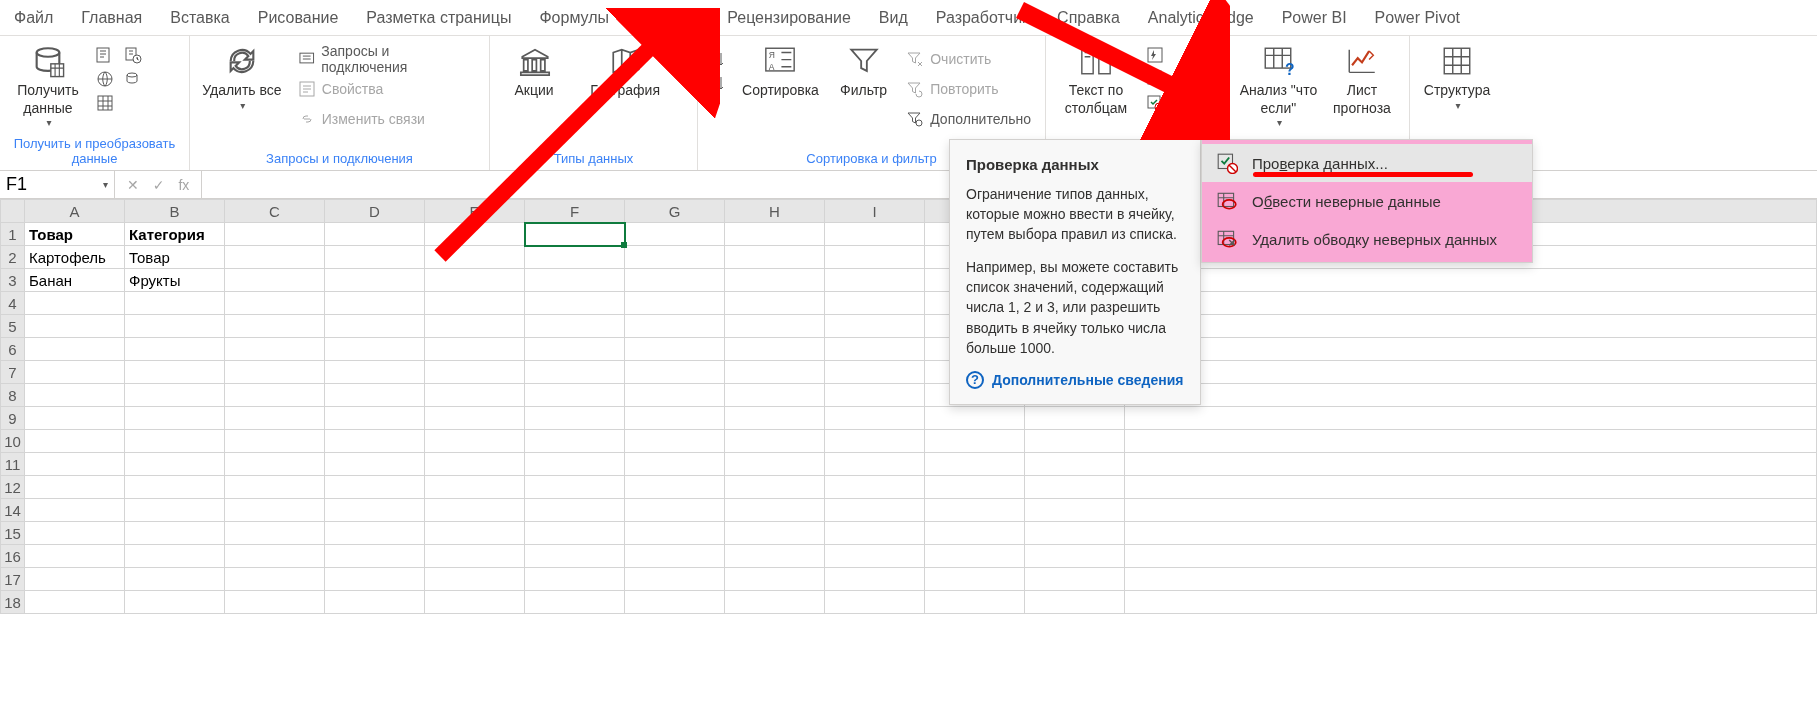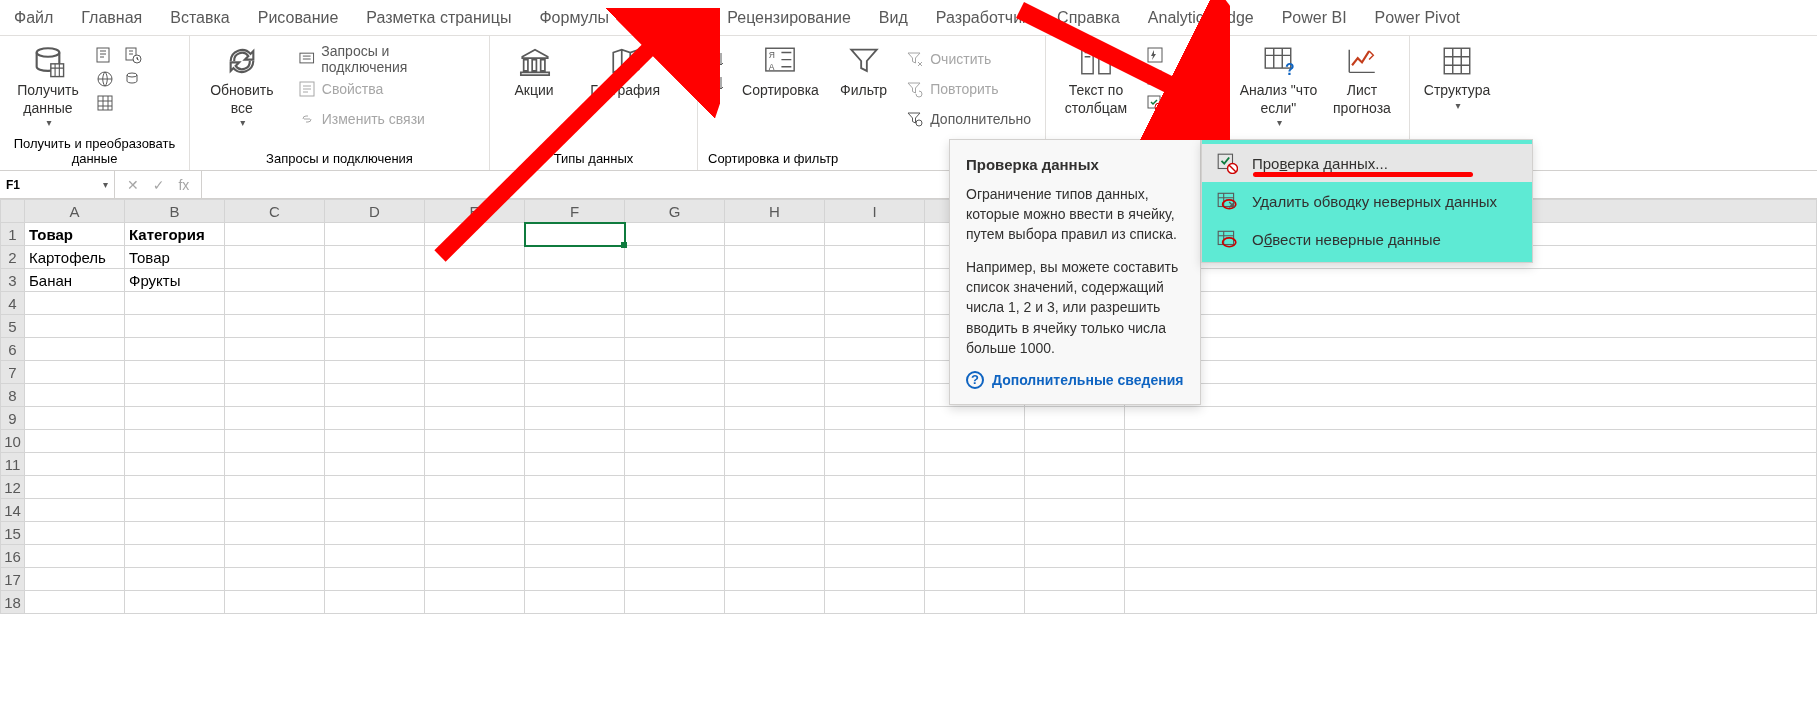--- a/index.html
+++ b/index.html
@@ -62,21 +62,21 @@
     justify-content: space-between;
   }
   .ribbon-group-content {
     display: flex;
     align-items: flex-start;
     gap: 10px;
     flex: 1;
   }
   .ribbon-group-label {
     font-size: 13px;
-    color: #000000;
+    color: #3b82f6;
     text-align: center;
     padding: 4px 0 4px 0;
   }
   .ribbon-btn-large {
     display: flex;
     flex-direction: column;
     align-items: center;
     justify-content: flex-start;
     width: 76px;
     cursor: pointer;
@@ -138,23 +138,22 @@
     display: flex;
     align-items: center;
     padding-left: 6px;
     position: relative;
     background: #fff;
   }
   .name-box input {
     border: none;
     outline: none;
     width: 80px;
-    font-size: 12px;
+    font-size: 18px;
     background: transparent;
-    font-weight: bold;
   }
   .name-box .nb-drop {
     position: absolute;
     right: 6px;
     font-size: 10px;
     color: #595959;
   }
   .formula-btns {
     display: flex;
     align-items: center;
@@ -263,21 +262,21 @@
     justify-content: center;
     font-size: 13px;
     font-weight: bold;
   }
 
   .dropdown-menu {
     position: absolute;
     left: 1201px;
     top: 139px;
     width: 332px;
-    background: #5eead4;
+    background: #f9a8d4;
     border: 1px solid #d2d0ce;
     box-shadow: 0 4px 10px rgba(0,0,0,.15);
     z-index: 20;
     padding: 4px 0;
   }
   .dropdown-menu .dd-item {
     display: flex;
     align-items: center;
     gap: 14px;
     padding: 8px 14px;
@@ -372,21 +371,21 @@
     </div>
     <div class="ribbon-group-label">Получить и преобразовать данные</div>
   </div>
 
   <div class="ribbon-group" style="width:300px">
     <div class="ribbon-group-content">
       <div class="ribbon-btn-large" style="width:86px">
         <svg class="icon-large" viewBox="0 0 24 24">
             <path d="M4 12a8 8 0 0 1 14-5l2-2v6h-6l2.5-2.5A5.5 5.5 0 0 0 6.5 12M20 12a8 8 0 0 1-14 5l-2 2v-6h6l-2.5 2.5A5.5 5.5 0 0 0 17.5 12" fill="none" stroke="#595959" stroke-width="1.5"></path>
           </svg>
-        <span>Обновить все</span>
+        <span>Удалить все</span>
         <span class="dropdown-arrow">▾</span>
       </div>
       <div class="stack-v">
         <div class="ribbon-btn-small">
           <svg class="icon-small" viewBox="0 0 18 18">
               <rect x="2" y="3" width="14" height="10" fill="none" stroke="#595959"></rect>
               <path d="M5 6h8M5 9h8" stroke="#595959"></path>
             </svg>
           <span>Запросы и подключения</span>
         </div>
@@ -476,21 +475,21 @@
         </div>
         <div class="ribbon-btn-small">
           <svg class="icon-small" viewBox="0 0 18 18">
               <path d="M2 3h12l-4.5 5v5l-3-1.5V8z" fill="none" stroke="#595959"></path>
               <circle cx="13" cy="13" r="3" fill="none" stroke="#595959"></circle>
             </svg>
           <span>Дополнительно</span>
         </div>
       </div>
     </div>
-    <div class="ribbon-group-label" style="text-align:left;white-space:nowrap;overflow:hidden">Сортировка и фильтр</div>
+    <div class="ribbon-group-label" style="text-align:center;white-space:nowrap;overflow:hidden">Сортировка и фильтр</div>
   </div>
 
   <div class="ribbon-group" style="width:178px">
     <div class="ribbon-group-content">
       <div class="ribbon-btn-large" style="width:80px">
         <svg class="icon-large" viewBox="0 0 24 24">
             <rect x="2" y="3" width="8" height="18" fill="none" stroke="#595959"></rect>
             <rect x="14" y="3" width="8" height="18" fill="none" stroke="#595959"></rect>
             <path d="M4 6h4M4 9h4M16 6h4M16 9h4" stroke="#595959"></path>
           </svg>
@@ -881,31 +880,31 @@
         <path d="M12 12l6 6" stroke="#c00" stroke-width="1.3"></path>
       </svg>
     <span>Про<span class="u">в</span>ерка данных...</span>
   </div>
   <div class="dd-underline"></div>
   <div class="dd-item">
     <svg class="dd-icon" viewBox="0 0 20 20">
         <rect x="2" y="3" width="14" height="12" fill="none" stroke="#595959"></rect>
         <path d="M2 7h14M7 3v12" stroke="#595959"></path>
         <ellipse cx="12" cy="13" rx="6" ry="4" fill="none" stroke="#c00" stroke-width="1.5"></ellipse>
-        <path d="M12 11l5 5m0-5-5 5" stroke="#595959" stroke-width="1.3"></path>
       </svg>
-    <span>Удалить обводку неверных данных</span>
+    <span>О<span class="u">б</span>вести неверные данные</span>
   </div>
   <div class="dd-item">
     <svg class="dd-icon" viewBox="0 0 20 20">
         <rect x="2" y="3" width="14" height="12" fill="none" stroke="#595959"></rect>
         <path d="M2 7h14M7 3v12" stroke="#595959"></path>
         <ellipse cx="12" cy="13" rx="6" ry="4" fill="none" stroke="#c00" stroke-width="1.5"></ellipse>
+        <path d="M12 11l5 5m0-5-5 5" stroke="#595959" stroke-width="1.3"></path>
       </svg>
-    <span>О<span class="u">б</span>вести неверные данные</span>
+    <span>Удалить обводку неверных данных</span>
   </div>
 </div>
 
 <svg class="arrow-svg" style="left:420px;top:8px;width:300px;height:260px" viewBox="0 0 300 260">
   <defs>
       <marker id="ah1" markerWidth="12" markerHeight="12" refX="2" refY="6" orient="auto">
         <path d="M0 0L12 6L0 12z" fill="red"></path>
       </marker>
     </defs>
   <line x1="20" y1="248" x2="250" y2="20" stroke="red" stroke-width="16" marker-end="url(#ah1)"></line>

